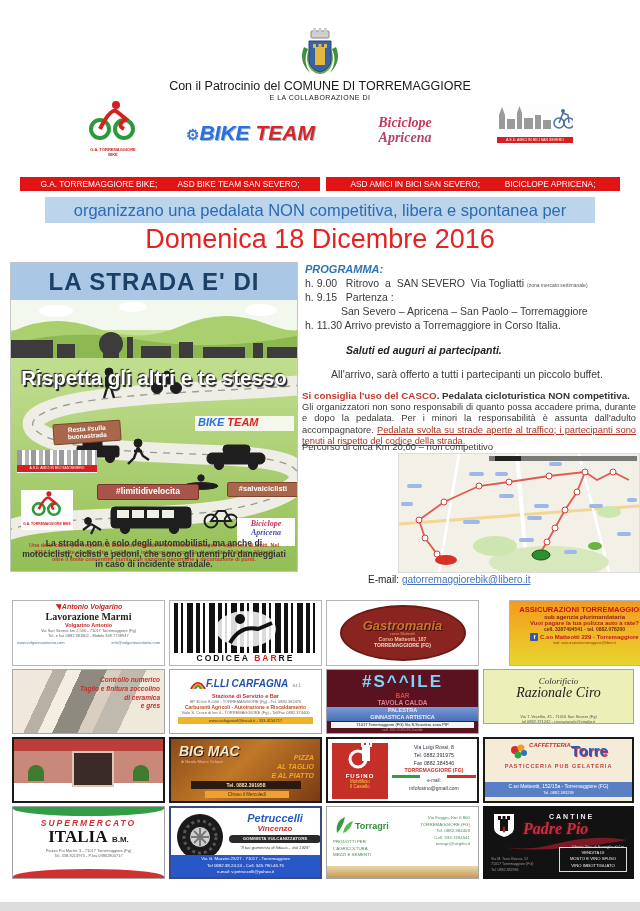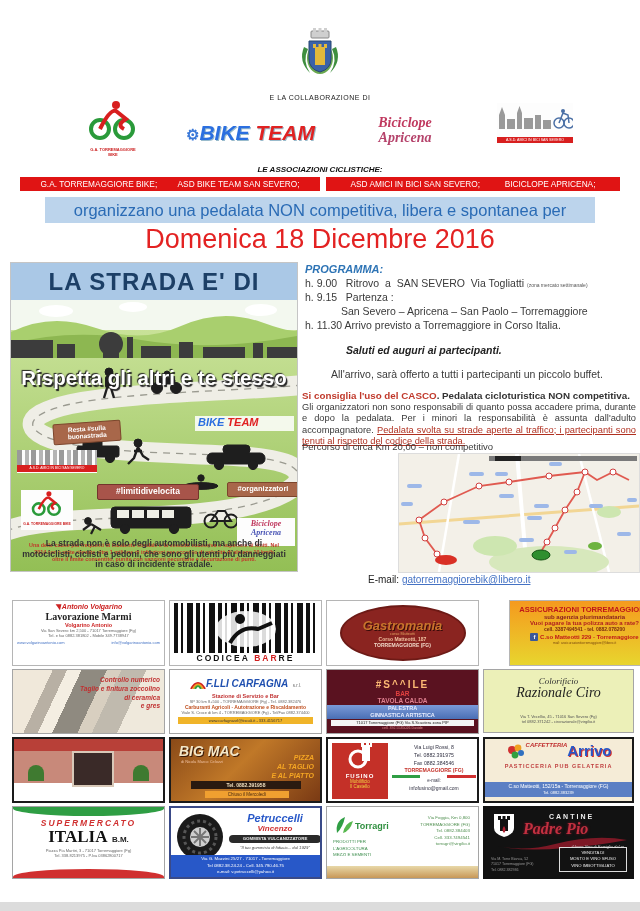--- a/index.html
+++ b/index.html
@@ -28,20 +28,21 @@
     <path d="M13,14 L35,14 L35,32 Q35,42 24,45 Q13,42 13,32 Z" fill="#3a62a8" stroke="#27466e"></path>
     <rect x="19" y="20" width="10" height="18" fill="#e2b93b"></rect>
     <rect x="17" y="17" width="3" height="4" fill="#e2b93b"></rect>
       <rect x="22.5" y="17" width="3" height="4" fill="#e2b93b"></rect>
       <rect x="28" y="17" width="3" height="4" fill="#e2b93b"></rect>
     <rect x="15" y="4" width="18" height="7" rx="1" fill="#cfcfcf" stroke="#888"></rect>
     <rect x="17" y="1" width="3" height="4" fill="#cfcfcf"></rect>
       <rect x="22.5" y="1" width="3" height="4" fill="#cfcfcf"></rect>
       <rect x="28" y="1" width="3" height="4" fill="#cfcfcf"></rect>
   </svg>
+  <div class="abs ctr" style="left:0;top:79px;width:640px;font-size:12.5px;color:#1a1a1a">Con il Patrocinio del COMUNE DI TORREMAGGIORE</div>
   <div class="abs ctr" style="left:0;top:94px;width:640px;font-size:7px;letter-spacing:.5px;color:#222">E LA COLLABORAZIONE DI</div>
 
   <div class="abs" style="left:86px;top:99px;width:54px;height:58px">
     <svg width="54" height="44" viewBox="0 0 54 44">
       <circle cx="14" cy="30" r="9" fill="none" stroke="#2a9a3a" stroke-width="4"></circle>
       <circle cx="38" cy="30" r="9" fill="none" stroke="#2a9a3a" stroke-width="4"></circle>
       <circle cx="30" cy="6" r="4" fill="#d81f1f"></circle>
       <path d="M14,30 Q24,10 30,12 L40,20 Q30,26 38,30" fill="none" stroke="#d81f1f" stroke-width="4"></path>
     </svg>
     <div class="ctr" style="font-size:4px;color:#c22;font-weight:bold">G.A. TORREMAGGIORE BIKE</div>
@@ -69,21 +70,20 @@
           <rect x="46" y="17" width="8" height="9"></rect>
       </g>
       <circle cx="62" cy="20" r="5" fill="none" stroke="#4a6fa5" stroke-width="1.5"></circle>
       <circle cx="72" cy="20" r="5" fill="none" stroke="#4a6fa5" stroke-width="1.5"></circle>
       <path d="M62,20 L66,10 L71,12 L72,20" fill="none" stroke="#4a6fa5" stroke-width="1.5"></path>
       <circle cx="66" cy="8" r="2" fill="#4a6fa5"></circle>
     </svg>
     <div class="ctr" style="background:#d81f1f;color:#fff;font-size:3.6px;line-height:6px;height:6px">A.S.D. AMICI IN BICI SAN SEVERO</div>
   </div>
 
-  <div class="abs ctr b it" style="left:0;top:165px;width:640px;font-size:8px;color:#111">LE ASSOCIAZIONI CICLISTICHE:</div>
 
   <div class="abs redband" style="left:20px;top:177px;width:300px">
     <span>G.A. TORREMAGGIORE BIKE;</span>
     <span>ASD BIKE TEAM SAN SEVERO;</span>
   </div>
   <div class="abs redband" style="left:326px;top:177px;width:294px">
     <span>ASD AMICI IN BICI SAN SEVERO;</span>
     <span>BICICLOPE APRICENA;</span>
   </div>
 
@@ -158,21 +158,21 @@
           <circle cx="200" cy="221" r="6.5" fill="none" stroke-width="2"></circle>
           <circle cx="220" cy="221" r="6.5" fill="none" stroke-width="2"></circle>
           <path d="M200,221 L207,211 L214,211 L220,221 L207,221 Z" fill="none" stroke-width="2"></path>
         </g>
       </svg>
 
       <div class="abs ctr b" style="left:0;top:66px;width:286px;font-size:20.5px;color:#fff;text-shadow:1.5px 1.5px 1px #222,-1px -1px 1px #222">Rispetta gli altri e te stesso</div>
 
       <div class="abs sign" style="left:42px;top:122px;width:62px;font-size:6.5px;padding:2px;transform:rotate(-4deg)">Resta #sulla buonastrada</div>
       <div class="abs sign" style="left:86px;top:184px;width:96px;font-size:8.5px;padding:2px;background:#a8544a;border-color:#73352c">#limitidivelocita</div>
-      <div class="abs sign" style="left:216px;top:182px;width:66px;font-size:7.5px;padding:2px;background:#a8674a">#organizzatori</div>
+      <div class="abs sign" style="left:216px;top:182px;width:66px;font-size:7.5px;padding:2px;background:#a8674a">#salvaiciclisti</div>
 
       <div class="abs it b" style="left:184px;top:116px;width:96px;height:15px;background:rgba(255,255,255,.85);font-size:11px;white-space:nowrap;padding-left:3px">
         <span style="color:#2b6fe0">BIKE</span>&nbsp;<span style="color:#e02222">TEAM</span>
       </div>
 
       <div class="abs" style="left:6px;top:150px;width:80px;height:23px;background:#fdfdfd">
         <div style="height:15px;background:repeating-linear-gradient(90deg,#9a9a9a 0 5px,#fdfdfd 5px 8px,#b5b5b5 8px 12px,#fdfdfd 12px 14px)"></div>
         <div class="ctr" style="background:#d81f1f;color:#fff;font-size:3.4px;line-height:7px">A.S.D. AMICI IN BICI SAN SEVERO</div>
       </div>
 
@@ -327,32 +327,32 @@
       <span style="font-size:4.5px;color:#666">s.r.l.</span>
     </div>
     <div class="b" style="font-size:5.5px;color:#c03030;margin-top:2px">Stazione di Servizio e Bar</div>
     <div class="tiny">SP 30 km 8+500 - TORREMAGGIORE (Fg) - Tel. 0882.382476</div>
     <div class="b" style="font-size:5px;color:#c05020">Carburanti Agricoli - Autotrazione e Riscaldamento</div>
     <div class="tiny">Viale S. Croce di km 4 - TORREMAGGIORE (Fg) - Tel/Fax 0882.374400</div>
     <div style="margin:2px 8px 0 8px;background:#f0b429;font-size:4px;color:#333;line-height:7px">www.carfagnasrl@tiscali.it - 333.4156717</div>
   </div>
 
   <div class="cell ctr" style="left:326px;top:669px;width:153px;height:65px;border:1px solid #a5a5a5;background:#5a1220">
-    <div class="b" style="font-size:10px;color:#fdba74;letter-spacing:2px;margin-top:9px">#S^^ILE</div>
+    <div class="b" style="font-size:17px;color:#7dd3fc;letter-spacing:2px;margin-top:2px">#S^^ILE</div>
     <div class="b" style="font-size:6.5px;color:#e04040">BAR</div>
     <div class="b" style="font-size:6.5px;color:#e08090">TAVOLA CALDA</div>
     <div class="b" style="background:linear-gradient(180deg,#7a9ad8,#4a6fb5);color:#e8eeff;font-size:5.5px;line-height:1.3;margin-top:1px">
       <div>PALESTRA</div>
       <div>GINNASTICA ARTISTICA</div>
     </div>
     <div style="background:#f5f5f5;font-size:4px;color:#222;line-height:6px;margin:1px 4px 0 4px">71017 Torremaggiore (FG) Via S.Scuotera zona PIP</div>
     <div style="font-size:3.6px;color:#e09090">cell. 392.5535026 Davide</div>
   </div>
 
-  <div class="cell ctr" style="left:483px;top:669px;width:151px;height:64px;border:1px solid #a5a5a5;background:#ecf0b8">
+  <div class="cell ctr" style="left:483px;top:669px;width:151px;height:55px;border:1px solid #a5a5a5;background:#ecf0b8">
     <div class="it" style="font-family:'Liberation Serif',serif;font-size:9px;color:#333;margin-top:6px">Colorificio</div>
     <div class="it" style="font-family:'Liberation Serif',serif;font-size:14px;color:#222;line-height:1">Razionale Ciro</div>
     <div class="tiny" style="margin-top:14px;color:#555">Via T. Vecellio, 45 - 71016 San Severo (Fg)</div>
     <div class="tiny" style="color:#555">tel 0882.371242 - cirorazionale@virgilio.it</div>
   </div>
 
   <div class="cell ctr" style="left:12px;top:737px;width:153px;height:66px;border:2px solid #1a1a1a">
     <div style="height:44px;position:relative;background:#c8897a">
       <div style="position:absolute;left:0;top:0;width:100%;height:12px;background:#b84038"></div>
       <div style="position:absolute;left:58px;top:12px;width:38px;height:32px;background:#3a2a28;border:2px solid #d8c8b8"></div>
@@ -399,21 +399,21 @@
     </div>
   </div>
 
   <div class="cell ctr" style="left:483px;top:737px;width:151px;height:66px;border:2px solid #1a1a1a;background:#f5ecd7">
     <div style="margin-top:3px">
       <svg width="20" height="18" viewBox="0 0 20 18" style="vertical-align:middle">
         <circle cx="6" cy="7" r="4" fill="#d03030"></circle>
           <circle cx="12" cy="5" r="3.4" fill="#f0a020"></circle>
         <circle cx="15" cy="10" r="3" fill="#3070c0"></circle>
           <circle cx="9" cy="12" r="3.4" fill="#30a040"></circle>
-      </svg><span class="b it" style="font-size:6px;color:#c03030;vertical-align:top">CAFFETTERIA</span><span class="b" style="font-size:15px;color:#2858c8;text-shadow:1px 1px 0 #d03030">Arrivo</span>
+      </svg><span class="b it" style="font-size:6px;color:#c03030;vertical-align:top">CAFFETTERIA</span><span class="b" style="font-size:15px;color:#2858c8;text-shadow:1px 1px 0 #d03030">Torre</span>
     </div>
     <div class="b" style="font-size:5.5px;color:#c04040;letter-spacing:1px;margin-top:2px">PASTICCERIA PUB GELATERIA</div>
     <div style="position:absolute;left:0;bottom:4px;width:100%;background:#5b7fc4;color:#fff;font-size:5px;line-height:1.4;padding:1px 0">
       <div>C.so Matteotti, 152/15a - Torremaggiore (FG)</div>
       <div style="font-size:4px">Tel. 0882.383239</div>
     </div>
   </div>
 
   <div class="cell ctr" style="left:12px;top:806px;width:153px;height:73px;border:1px solid #a5a5a5">
     <div style="height:9px;background:#2f9e44;border-radius:0 0 60% 60%/0 0 100% 100%"></div>

